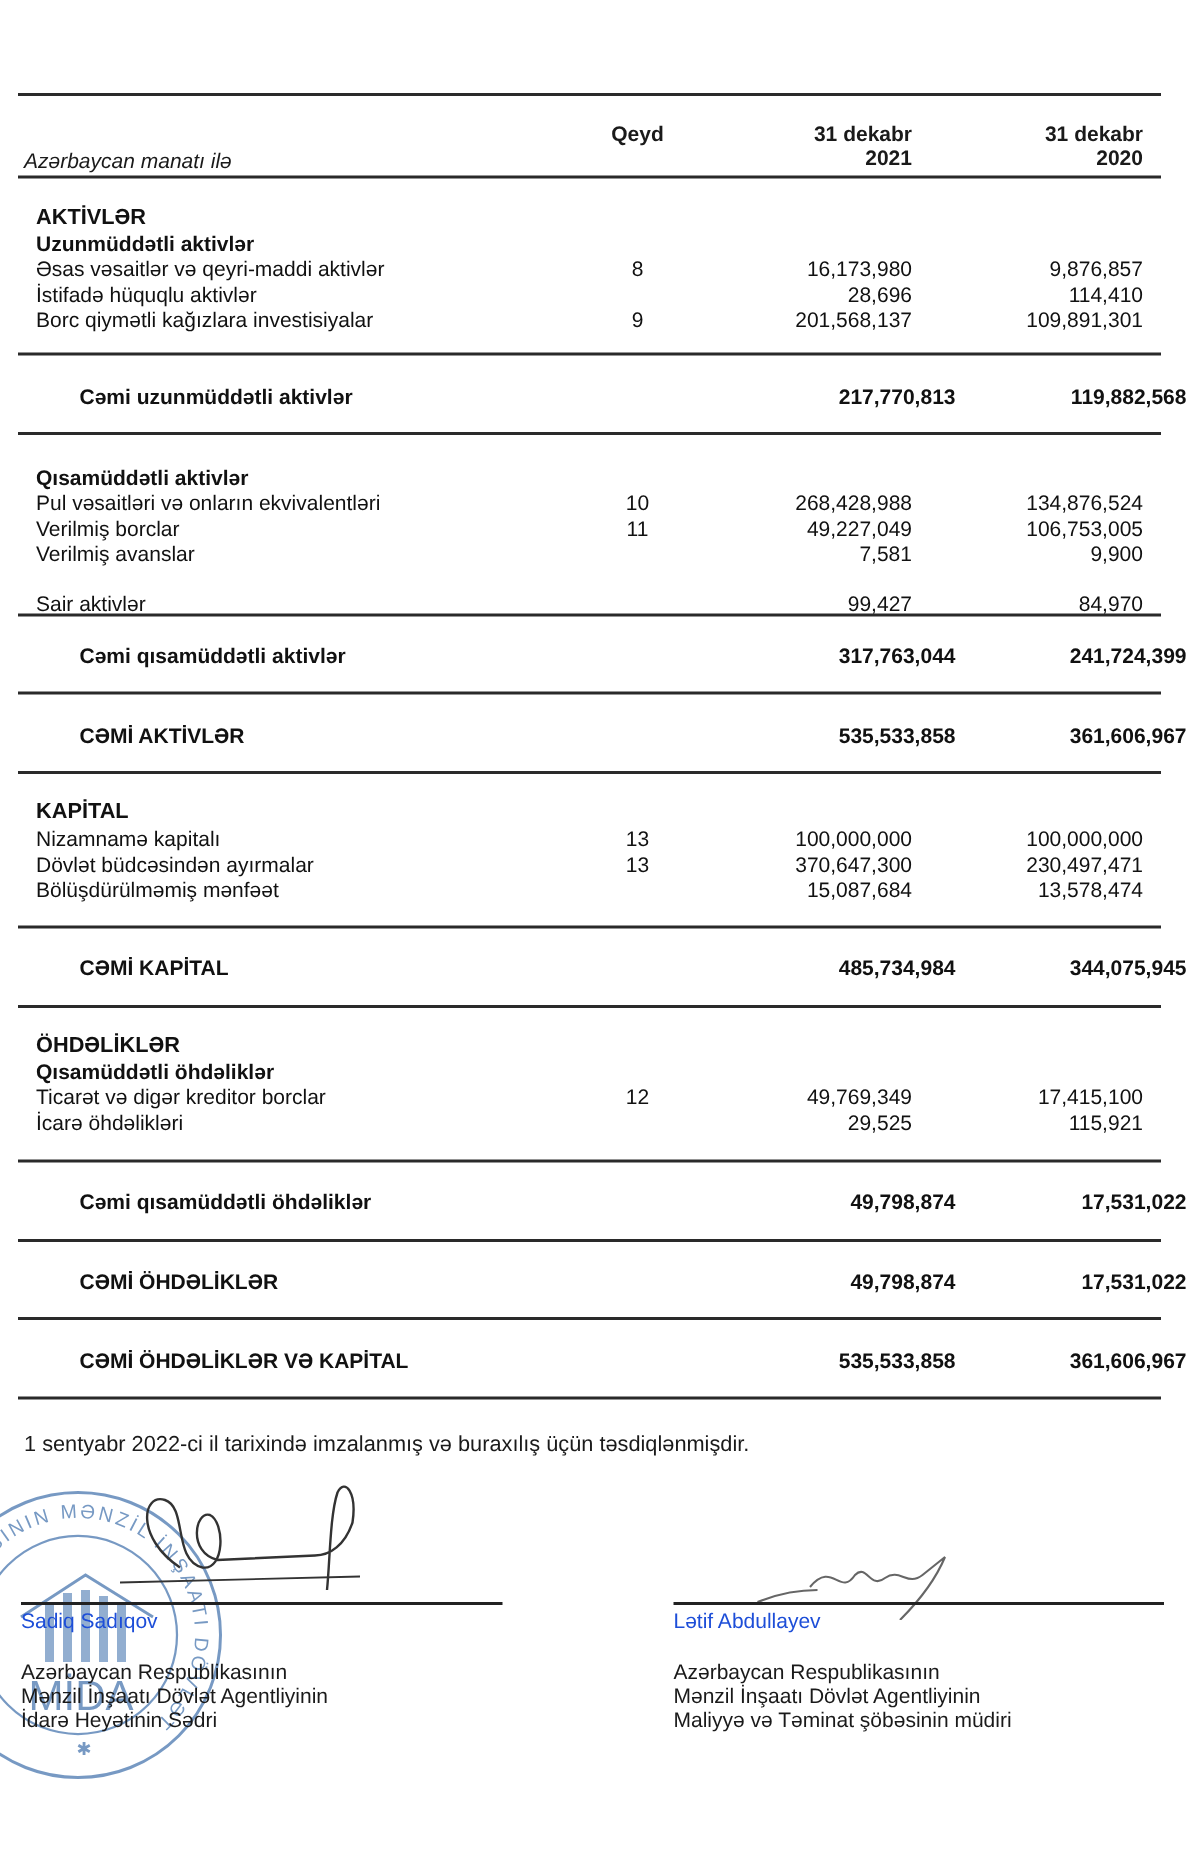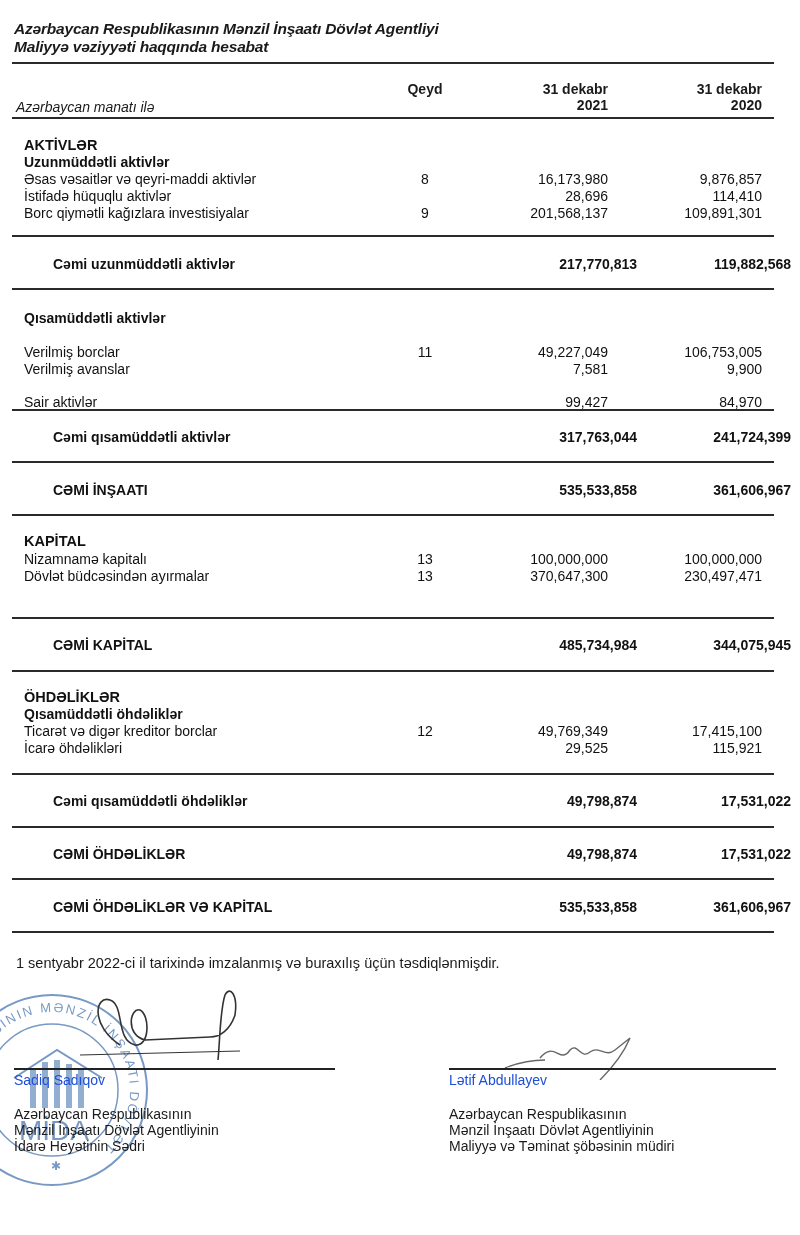--- a/index.html
+++ b/index.html
@@ -42,24 +42,20 @@
   .sig-title { position: absolute; font-size: 14px; line-height: 16px; color: #1a1a1a; }
 
   .stamp { position: absolute; left: -48px; top: 990px; width: 200px; height: 200px; opacity: 0.75; }
   .signature { position: absolute; }
 </style>
 </head>
 <body>
 
 <div class="page">
 
-  <div class="title-block">
-    <div class="title-line">Azərbaycan Respublikasının Mənzil İnşaatı Dövlət Agentliyi</div>
-    <div class="title-line">Maliyyə vəziyyəti haqqında hesabat</div>
-  </div>
 
   <div class="hr" style="top:62px;"></div>
 
   <div class="col-head" style="left:380px; width:90px; text-align:center; top:81px;">Qeyd</div>
   <div class="col-head" style="right:192px; top:81px;">
     <div>31 dekabr</div>
     <div>2021</div>
   </div>
   <div class="col-head" style="right:38px; top:81px;">
     <div>31 dekabr</div>
@@ -101,20 +97,26 @@
     <span class="lbl">Cəmi uzunmüddətli aktivlər</span>
     <span class="v21">217,770,813</span>
     <span class="v20">119,882,568</span>
   </div>
 
   <div class="hr" style="top:288px;"></div>
 
   <div class="row head" style="top:310px;">
     <span class="lbl">Qısamüddətli aktivlər</span>
   </div>
+  <div class="row" style="top:327px;">
+    <span class="lbl">Pul vəsaitləri və onların ekvivalentləri</span>
+    <span class="note">10</span>
+    <span class="v21">268,428,988</span>
+    <span class="v20">134,876,524</span>
+  </div>
   <div class="row" style="top:344px;">
     <span class="lbl">Verilmiş borclar</span>
     <span class="note">11</span>
     <span class="v21">49,227,049</span>
     <span class="v20">106,753,005</span>
   </div>
   <div class="row" style="top:361px;">
     <span class="lbl">Verilmiş avanslar</span>
     <span class="note"></span>
     <span class="v21">7,581</span>
@@ -131,41 +133,47 @@
 
   <div class="row bold" style="top:429px;">
     <span class="lbl">Cəmi qısamüddətli aktivlər</span>
     <span class="v21">317,763,044</span>
     <span class="v20">241,724,399</span>
   </div>
 
   <div class="hr" style="top:461px;"></div>
 
   <div class="row bold" style="top:482px;">
-    <span class="lbl">CƏMİ İNŞAATI</span>
+    <span class="lbl">CƏMİ AKTİVLƏR</span>
     <span class="v21">535,533,858</span>
     <span class="v20">361,606,967</span>
   </div>
 
   <div class="hr" style="top:514px;"></div>
 
   <div class="row cap-head" style="top:533px;">
     <span class="lbl">KAPİTAL</span>
   </div>
   <div class="row" style="top:551px;">
     <span class="lbl">Nizamnamə kapitalı</span>
     <span class="note">13</span>
     <span class="v21">100,000,000</span>
     <span class="v20">100,000,000</span>
   </div>
   <div class="row" style="top:568px;">
     <span class="lbl">Dövlət büdcəsindən ayırmalar</span>
     <span class="note">13</span>
     <span class="v21">370,647,300</span>
     <span class="v20">230,497,471</span>
+  </div>
+  <div class="row" style="top:585px;">
+    <span class="lbl">Bölüşdürülməmiş mənfəət</span>
+    <span class="note"></span>
+    <span class="v21">15,087,684</span>
+    <span class="v20">13,578,474</span>
   </div>
 
   <div class="hr" style="top:617px;"></div>
 
   <div class="row bold" style="top:637px;">
     <span class="lbl">CƏMİ KAPİTAL</span>
     <span class="v21">485,734,984</span>
     <span class="v20">344,075,945</span>
   </div>
 

